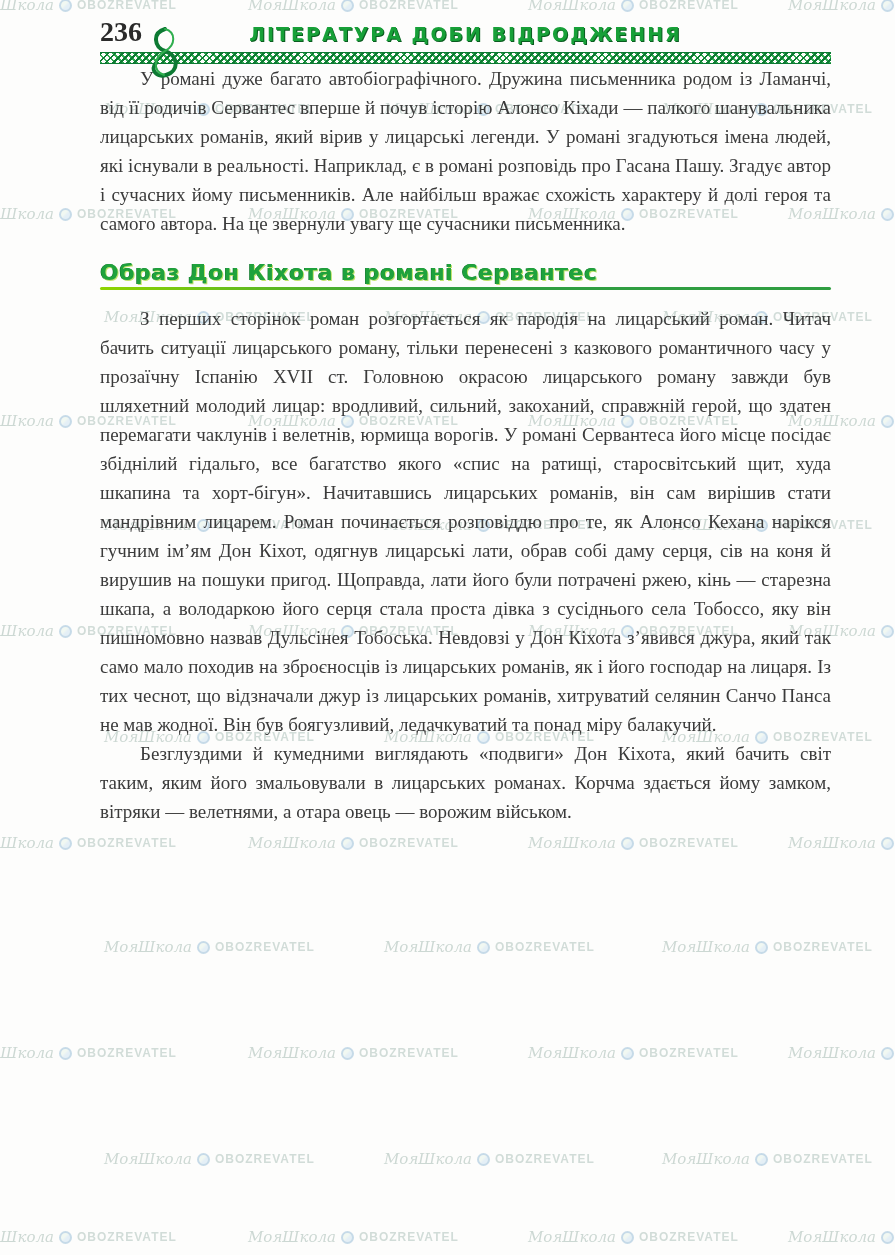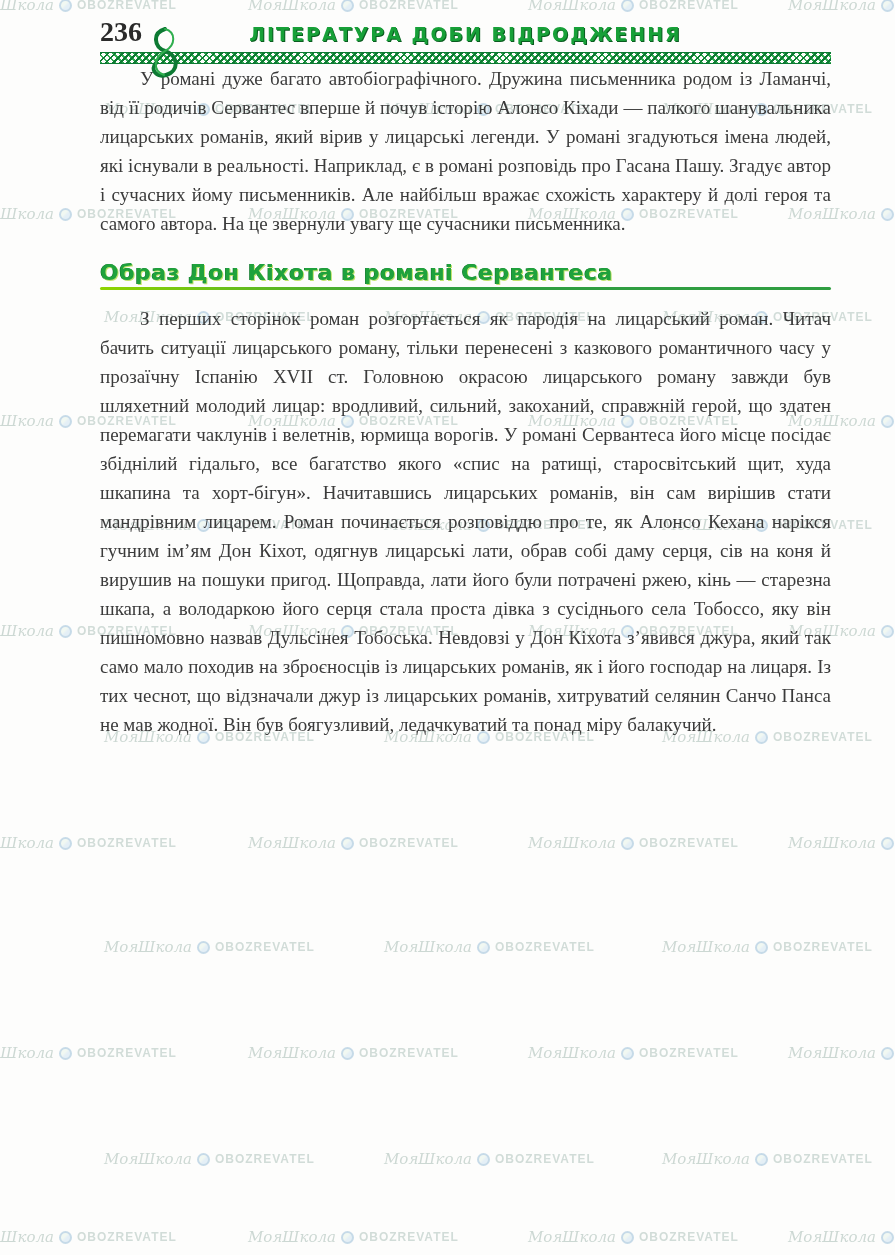--- a/index.html
+++ b/index.html
@@ -370,19 +370,20 @@
         <svg class="knot" viewBox="0 0 46 52">
           <path d="M23 2 C10 6, 12 20, 23 24 C36 28, 38 44, 24 48 C14 51, 8 42, 14 36" fill="none" stroke="#0d7a33" stroke-width="4" stroke-linecap="round"></path>
           <path d="M23 2 C34 5, 34 18, 23 24 C12 30, 10 44, 22 48" fill="none" stroke="#2fae4e" stroke-width="2" stroke-linecap="round"></path>
         </svg>
       </div>
     </header>
 
     <main>
       <p class="body-par">У романі дуже багато автобіографічного. Дружина письменника родом із Ламанчі, від її родичів Сервантес вперше й почув історію Алонсо Кіхади — палкого шанувальника лицарських романів, який вірив у лицарські легенди. У романі згадуються імена людей, які існували в реальності. Наприклад, є в романі розповідь про Гасана Пашу. Згадує автор і сучасних йому письменників. Але найбільш вражає схожість характеру й долі героя та самого автора. На це звернули увагу ще сучасники письменника.</p>
 
-      <h2 class="section-heading">Образ Дон Кіхота в романі Сервантеса</h2>
+      <h2 class="section-heading">Образ Дон Кіхота в романі Сервантес</h2>
       <div class="heading-rule"></div>
 
       <p class="body-par">З перших сторінок роман розгортається як пародія на лицарський роман. Читач бачить ситуації лицарського роману, тільки перенесені з казкового романтичного часу у прозаїчну Іспанію XVII ст. Головною окрасою лицарського роману завжди був шляхетний молодий лицар: вродливий, сильний, закоханий, справжній герой, що здатен перемагати чаклунів і велетнів, юрмища ворогів. У романі Сервантеса його місце посідає збіднілий гідальго, все багатство якого «спис на ратищі, старосвітський щит, худа шкапина та хорт-бігун». Начитавшись лицарських романів, він сам вирішив стати мандрівним лицарем. Роман починається розповіддю про те, як Алонсо Кехана нарікся гучним ім’ям Дон Кіхот, одягнув лицарські лати, обрав собі даму серця, сів на коня й вирушив на пошуки пригод. Щоправда, лати його були потрачені ржею, кінь — старезна шкапа, а володаркою його серця стала проста дівка з сусіднього села Тобоссо, яку він пишномовно назвав Дульсінея Тобоська. Невдовзі у Дон Кіхота з’явився джура, який так само мало походив на зброєносців із лицарських романів, як і його господар на лицаря. Із тих чеснот, що відзначали джур із лицарських романів, хитруватий селянин Санчо Панса не мав жодної. Він був боягузливий, ледачкуватий та понад міру балакучий.</p>
+      <p class="body-par">Безглуздими й кумедними виглядають «подвиги» Дон Кіхота, який бачить світ таким, яким його змальовували в лицарських романах. Корчма здається йому замком, вітряки — велетнями, а отара овець — ворожим військом.</p>
     </main>
   </div>
 </div>
 
 </body></html>

